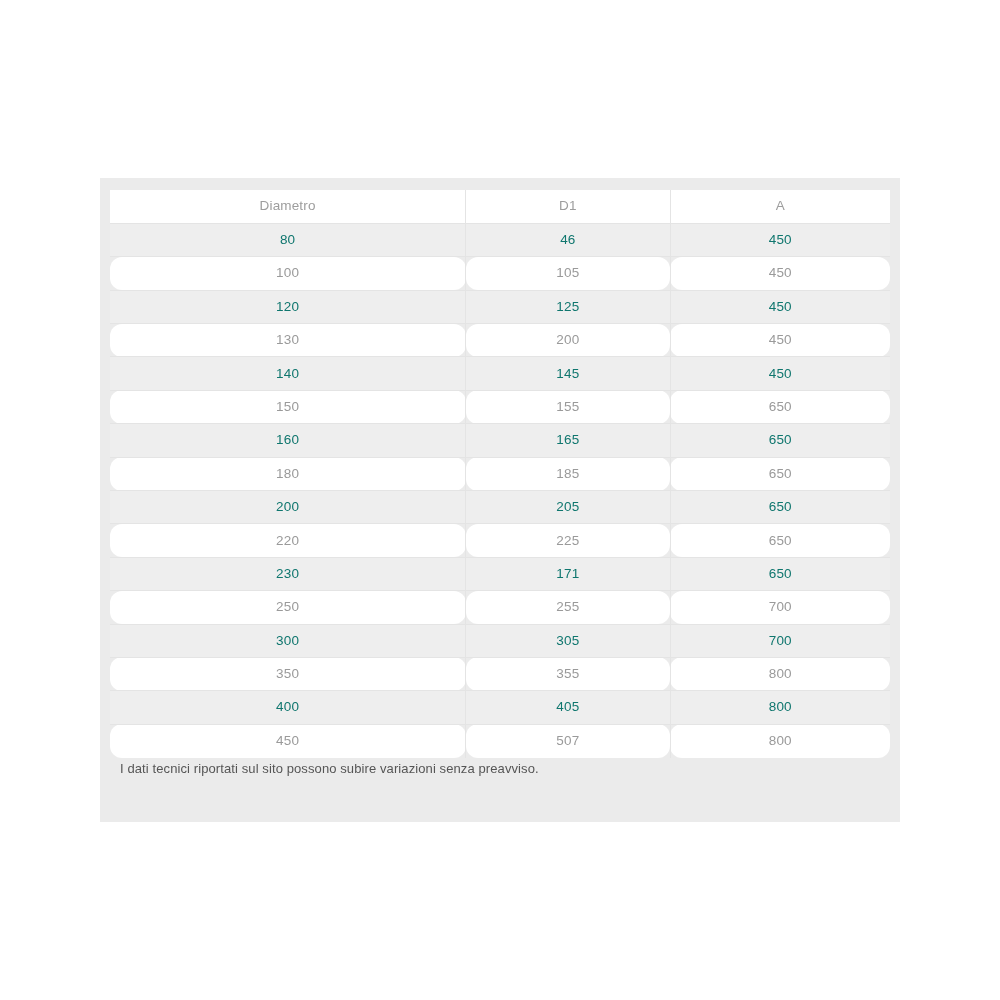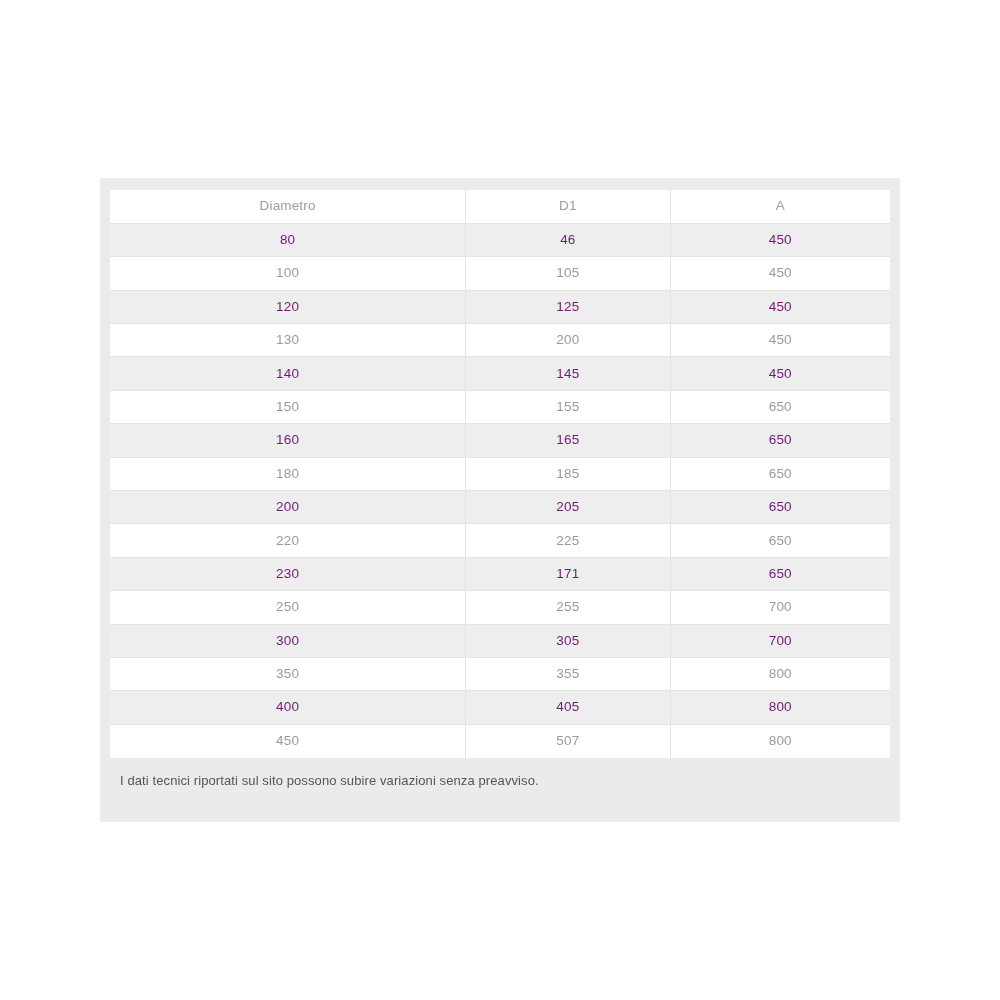--- a/index.html
+++ b/index.html
@@ -66,34 +66,35 @@
   }
 
   .spec-table thead th {
     background: #ffffff;
     color: #9d9d9d;
     font-size: 13.5px;
   }
 
   .spec-table tbody tr.row-odd td {
     background: #eeeeee;
-    color: #701a75;
+    color: #0f766e;
   }
 
   .spec-table tbody tr.row-even td {
     background: #ffffff;
     color: #9a9a9a;
+    border-radius: 12px;
   }
 
   .spec-table tbody tr:last-child td {
     border-bottom: none;
   }
 
   .spec-note {
-    margin-top: 14px;
+    margin-top: 2px;
     padding-left: 10px;
     font-size: 13px;
     line-height: 1.4;
     color: #555555;
     letter-spacing: 0.1px;
   }
 </style>
 </head>
 <body>
 

